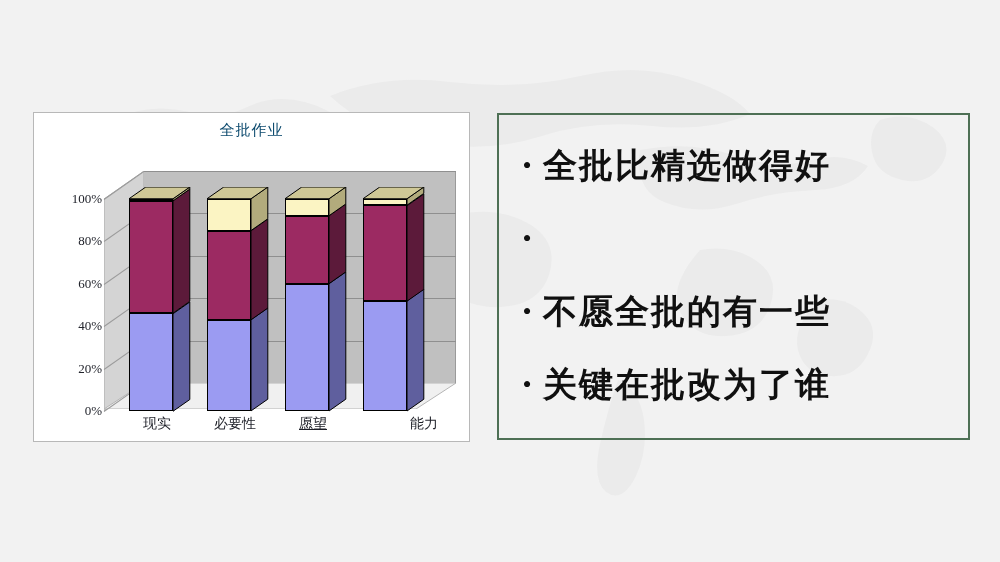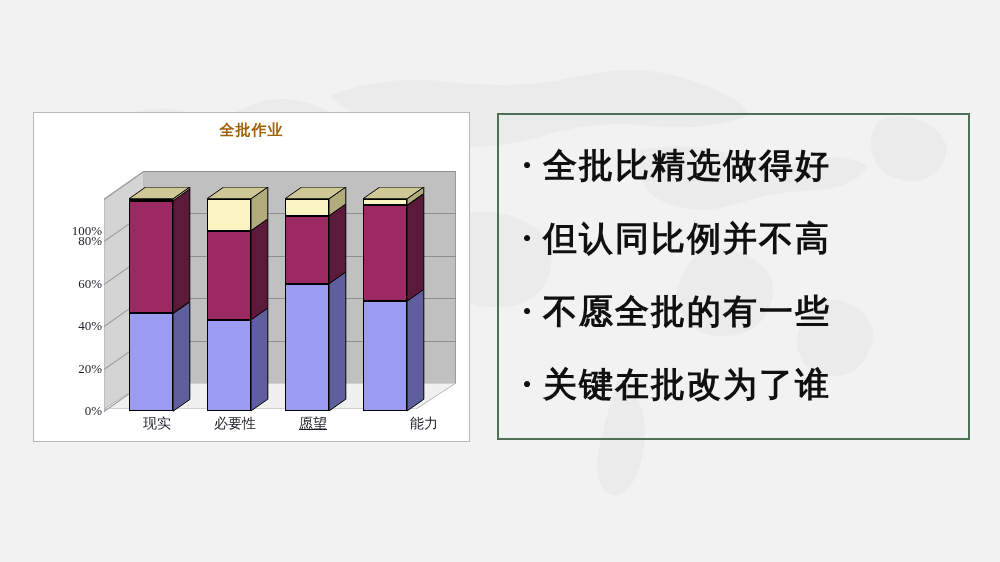--- a/index.html
+++ b/index.html
@@ -34,24 +34,23 @@
     background: #ffffff;
     border: 1px solid #b8b8b8;
     box-sizing: border-box;
   }
   #chart-title {
     position: absolute;
     left: 0; right: 0;
     top: 8px;
     text-align: center;
     font-size: 15px;
-    color: #a16207;
+    color: #0c4a6e;
     font-family: "Liberation Serif", "DejaVu Serif", serif;
     letter-spacing: 1px;
-    font-weight: bold;
   }
 
   
   #plot {
     position: absolute;
     left: 70px;
     top: 58px;
     width: 352px;
     height: 238px;
   }
@@ -290,40 +289,39 @@
             </svg>
           </div>
         </div>
 
       <div id="y-axis-labels">
           <div class="axis-label" style="top: 240px;">0%</div>
           <div class="axis-label" style="top: 197.6px;">20%</div>
           <div class="axis-label" style="top: 155.2px;">40%</div>
           <div class="axis-label" style="top: 112.8px;">60%</div>
           <div class="axis-label" style="top: 70.4px;">80%</div>
-          <div class="axis-label" style="top: 28px; margin-top: 32px;">100%</div>
+          <div class="axis-label" style="top: 28px;">100%</div>
         </div>
 
       <div id="cat-labels">
           <div class="cat-label" style="left: 53px;">现实</div>
           <div class="cat-label" style="left: 131px;">必要性</div>
           <div class="cat-label" style="left: 209px; text-decoration: underline;">愿望</div>
           <div class="cat-label" style="left: 287px; margin-left: 33px;">能力</div>
         </div>
     </div>
   </div>
 
   <div id="text-panel">
     <div class="bullet-row">
       <span class="bullet-dot">•</span>
       <span class="bullet-text">全批比精选做得好</span>
     </div>
     <div class="bullet-row">
       <span class="bullet-dot">•</span>
-      <span class="bullet-text">但认同比例并不高</span>
     </div>
     <div class="bullet-row">
       <span class="bullet-dot">•</span>
       <span class="bullet-text">不愿全批的有一些</span>
     </div>
     <div class="bullet-row">
       <span class="bullet-dot">•</span>
       <span class="bullet-text">关键在批改为了谁</span>
     </div>
   </div>

